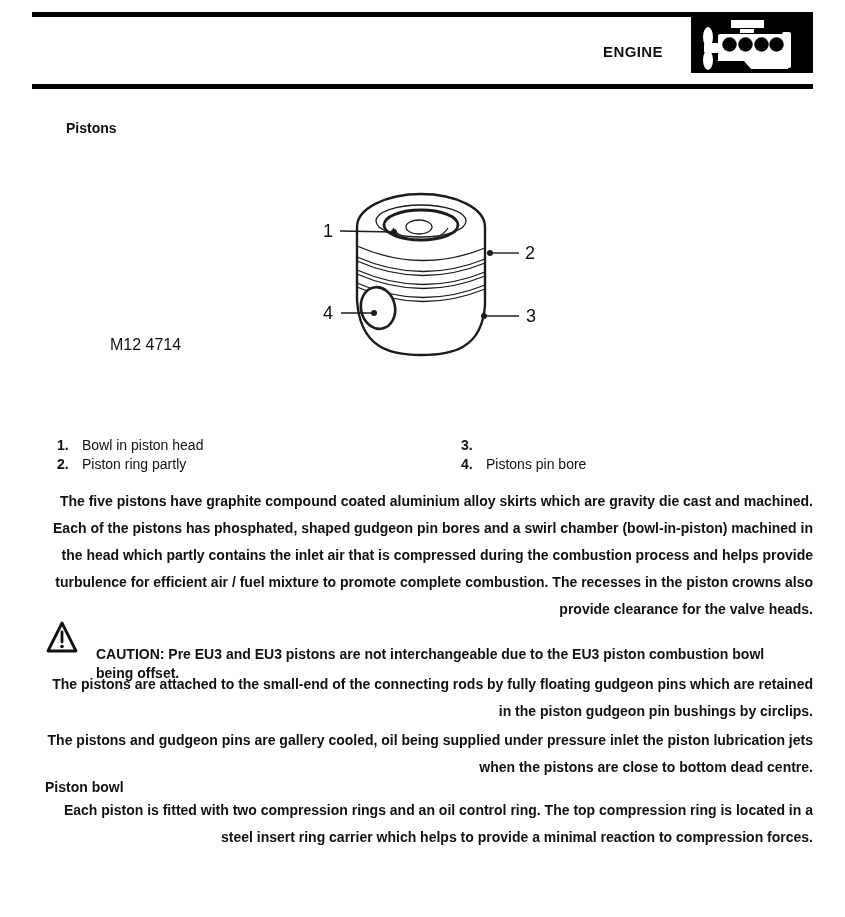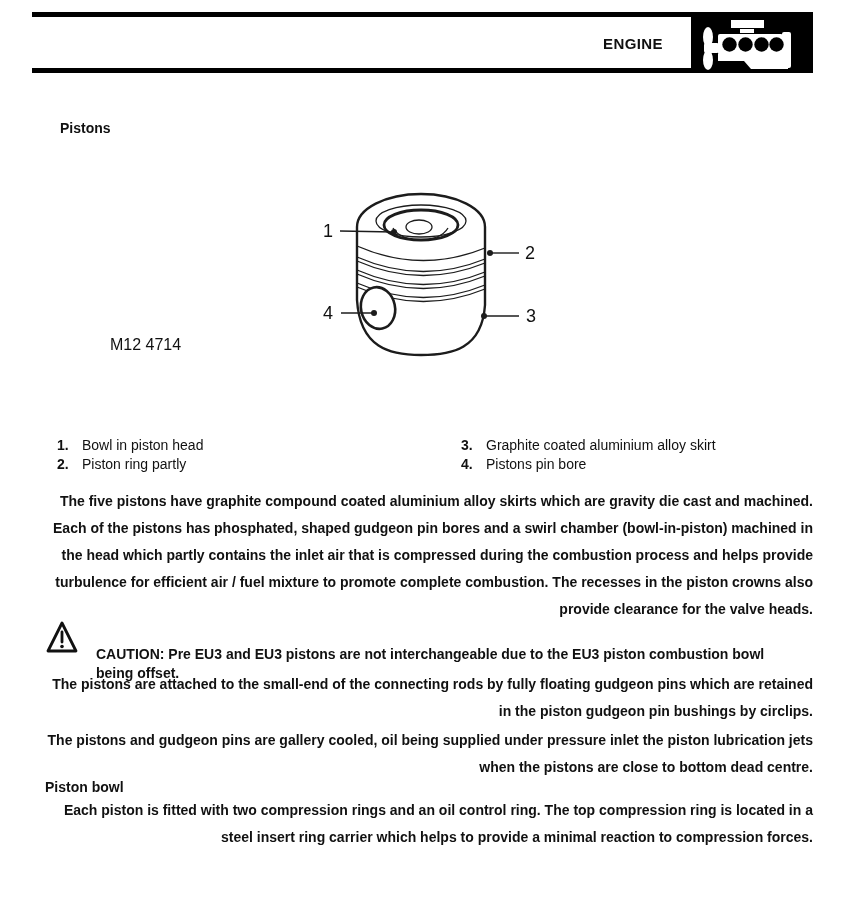--- a/index.html
+++ b/index.html
@@ -3,21 +3,21 @@
 <meta charset="utf-8">
 <style>
   html,body{margin:0;padding:0;background:#ffffff;}
   .page{
     position:relative;width:845px;height:917px;background:#ffffff;
     font-family:"Liberation Sans", sans-serif;color:#111;overflow:hidden;
   }
   .abs{position:absolute;}
   
   .header{
-    left:32px;top:12px;width:781px;height:61px;box-sizing:border-box;
+    left:32px;top:12px;width:781px;height:77px;box-sizing:border-box;
     border-top:5px solid #000;border-bottom:5px solid #000;
   }
   .engine-title{
     position:absolute;right:150px;top:50%;transform:translateY(-50%);
     font-weight:bold;font-size:15px;letter-spacing:0.4px;color:#111;
   }
   .icon-box{
     position:absolute;right:0;top:-5px;width:122px;height:61px;background:#000;
   }
   .heading{font-weight:bold;font-size:14px;}
@@ -51,21 +51,21 @@
         <g fill="#000000">
           <circle cx="38.5" cy="32.5" r="7.2"></circle>
           <circle cx="54.5" cy="32.5" r="7.2"></circle>
           <circle cx="70.5" cy="32.5" r="7.2"></circle>
           <circle cx="85.5" cy="32.5" r="7.2"></circle>
         </g>
       </svg>
     </div>
   </div>
 
-  <div class="abs heading" style="left:39px;top:120px;padding-left:21px;">Pistons</div>
+  <div class="abs heading" style="left:45px;top:120px;padding-left:21px;">Pistons</div>
 
   <div class="abs" style="left:290px;top:172px;width:270px;height:195px;">
     <svg width="270" height="195" viewBox="0 0 270 195">
 
       <path d="M67 55 A64 33 0 0 1 195 55 L195 133 C192 177 162 183 131 183 C100 183 70 176 67 128 Z" fill="#ffffff" stroke="#1c1c1c" stroke-width="2.4"></path>
 
       <g fill="none" stroke="#1c1c1c" stroke-width="1.3">
         <path d="M67 74 Q131 102 195 76"></path>
         <path d="M67 85 Q131 113 195 87"></path>
         <path d="M67 89 Q131 117 195 91"></path>
@@ -111,21 +111,20 @@
       <span>Bowl in piston head</span>
     </div>
     <div class="legend-item">
       <span class="legend-num">2.</span>
       <span>Piston ring partly</span>
     </div>
   </div>
   <div class="abs" style="left:461px;top:436px;width:360px;">
     <div class="legend-item">
       <span class="legend-num">3.</span>
-      <span>Graphite coated aluminium alloy skirt</span>
     </div>
     <div class="legend-item">
       <span class="legend-num">4.</span>
       <span>Pistons pin bore</span>
     </div>
   </div>
 
   <div class="abs para" style="left:45px;top:488px;width:768px;">The five pistons have graphite compound coated aluminium alloy skirts which are gravity die cast and machined. Each of the pistons has phosphated, shaped gudgeon pin bores and a swirl chamber (bowl-in-piston) machined in the head which partly contains the inlet air that is compressed during the combustion process and helps provide turbulence for efficient air / fuel mixture to promote complete combustion. The recesses in the piston crowns also provide clearance for the valve heads.</div>
 
   <div class="abs" style="left:45px;top:620px;width:34px;height:36px;">

